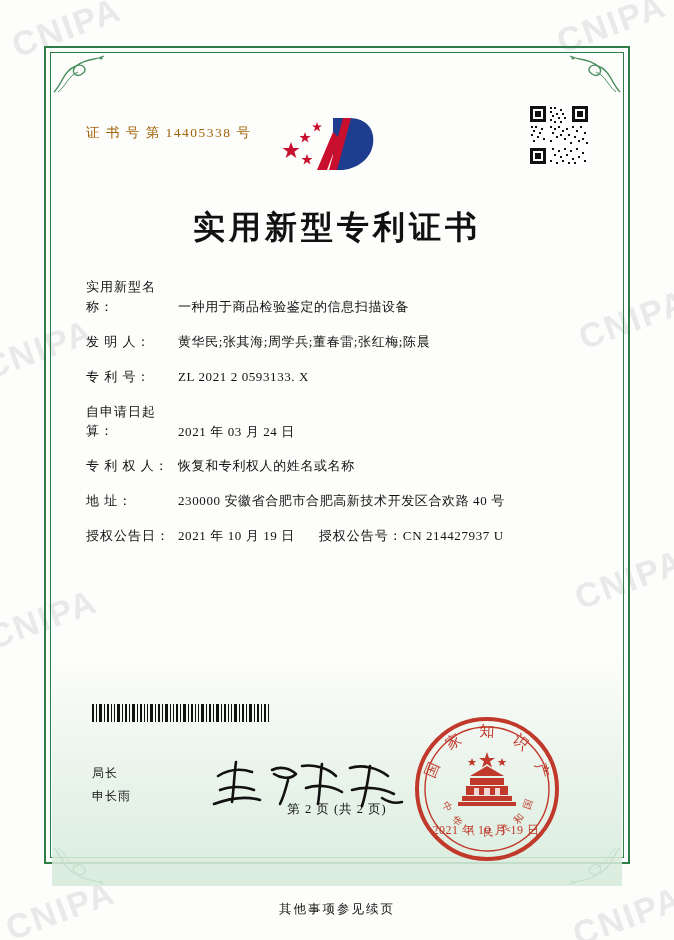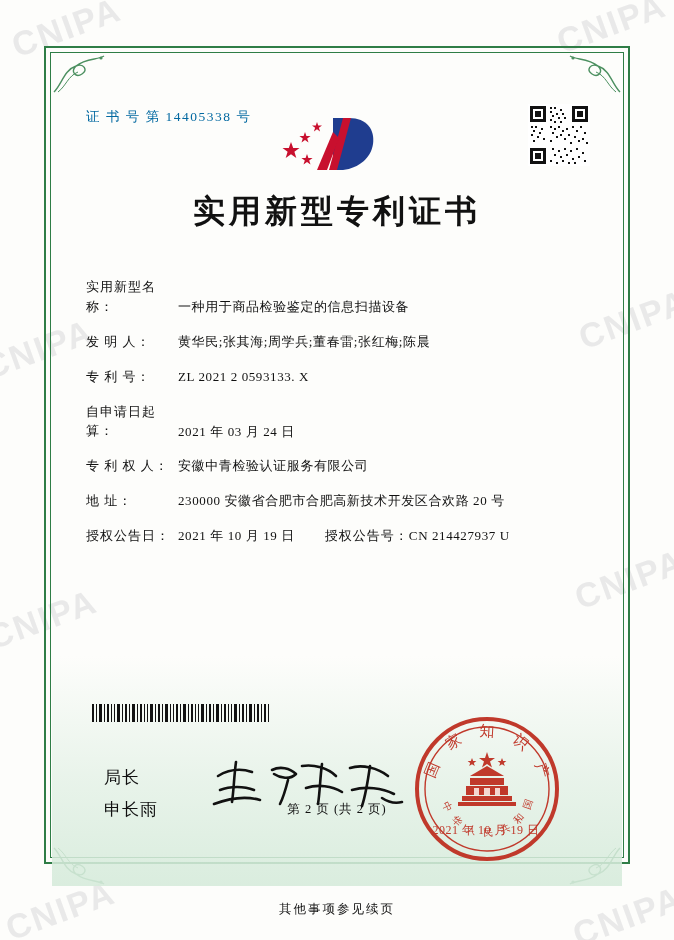--- a/index.html
+++ b/index.html
@@ -78,44 +78,44 @@
   }
 
   .content {
     position: absolute;
     top: 52px; left: 50px;
     width: 574px; height: 806px;
   }
 
   .cert-no {
     position: absolute;
-    top: 56px; left: 36px;
+    top: 72px; left: 36px;
     font-size: 13.5px;
-    color: #0369a1;
+    color: #a16207;
     letter-spacing: 1.5px;
   }
 
   .qr {
     position: absolute;
     top: 52px; right: 34px;
     width: 62px; height: 62px;
   }
   .qr svg { display: block; }
 
   .logo {
     position: absolute;
     top: 60px; left: 50%;
     transform: translateX(-50%);
     width: 120px; height: 68px;
   }
   .logo svg { display: block; }
 
   .title {
     position: absolute;
-    top: 138px; left: 0; right: 0;
+    top: 154px; left: 0; right: 0;
     text-align: center;
     font-size: 32px;
     font-weight: bold;
     letter-spacing: 4px;
     color: #111;
     font-family: "Liberation Serif", "DejaVu Serif", serif;
   }
 
   .fields {
     position: absolute;
@@ -131,21 +131,21 @@
   .field .lbl {
     display: inline-block;
     width: 92px;
     letter-spacing: 1px;
   }
   .field .val {
     letter-spacing: 0.6px;
   }
   .field-inline2 .lbl2 {
     display: inline-block;
-    margin-left: 30px;
+    margin-left: 24px;
     letter-spacing: 1px;
   }
 
   .paragraphs {
     position: absolute;
     top: 463px; left: 36px; right: 32px;
     font-size: 13px;
     line-height: 1.85;
     color: #111;
     text-align: justify;
@@ -159,25 +159,24 @@
   .barcode {
     position: absolute;
     top: 652px; left: 42px;
     width: 180px; height: 18px;
   }
   .barcode svg { display: block; }
 
   .bureau {
     position: absolute;
     top: 710px; left: 42px;
-    font-size: 17px;
+    font-size: 12px;
     color: #111;
     line-height: 1.9;
     letter-spacing: 1px;
-    margin-left: 12px;
   }
 
   .signature {
     position: absolute;
     top: 702px; left: 160px;
     width: 200px; height: 60px;
     color: #111;
   }
   .signature svg { display: block; }
 
@@ -371,24 +370,24 @@
       <div class="field">
         <span class="lbl">发 明 人：</span><span class="val">黄华民;张其海;周学兵;董春雷;张红梅;陈晨</span>
       </div>
       <div class="field">
         <span class="lbl">专 利 号：</span><span class="val">ZL 2021 2 0593133. X</span>
       </div>
       <div class="field">
         <span class="lbl">自申请日起算：</span><span class="val">2021 年 03 月 24 日</span>
       </div>
       <div class="field">
-        <span class="lbl">专 利 权 人：</span><span class="val">安徽中青检验认证服务有限公司</span>
+        <span class="lbl">专 利 权 人：</span><span class="val">恢复和专利权人的姓名或名称</span>
       </div>
       <div class="field">
-        <span class="lbl">地 址：</span><span class="val">230000 安徽省合肥市合肥高新技术开发区合欢路 20 号</span>
+        <span class="lbl">地 址：</span><span class="val">230000 安徽省合肥市合肥高新技术开发区合欢路 40 号</span>
       </div>
       <div class="field field-inline2">
         <span class="lbl">授权公告日：</span><span class="val">2021 年 10 月 19 日</span><span class="lbl2">授权公告号：</span><span class="val">CN 214427937 U</span>
       </div>
     </div>
 
     <div class="paragraphs">
     </div>
 
     <div class="barcode">

